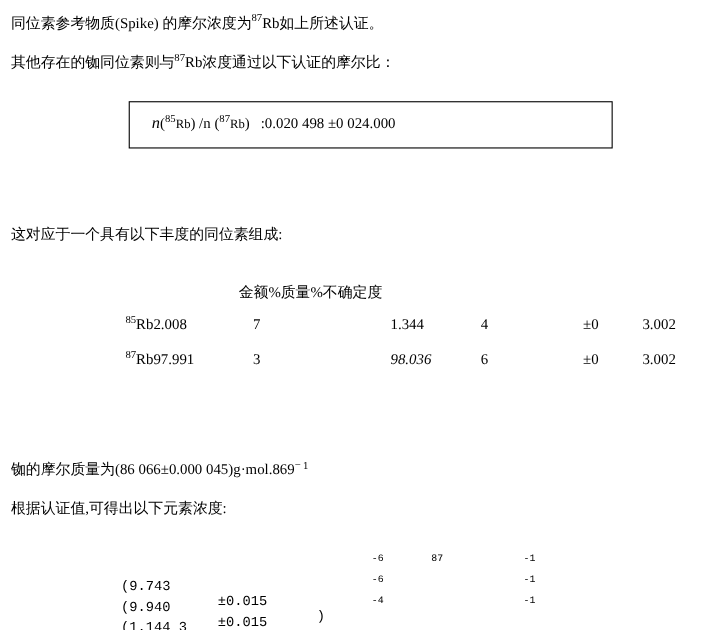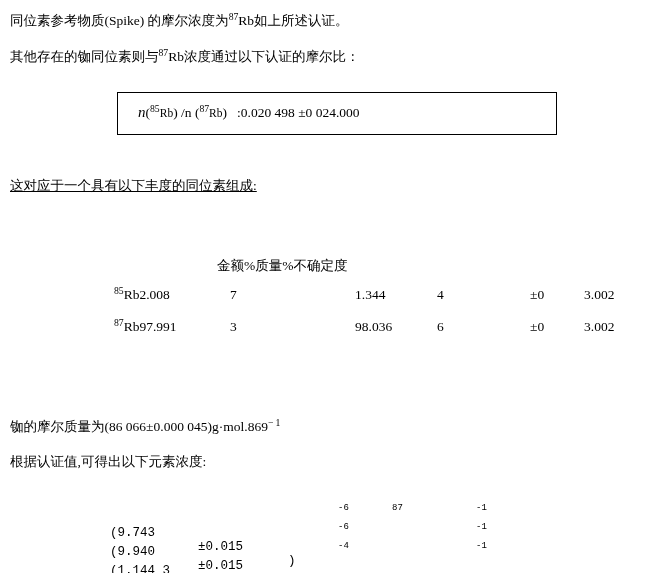--- a/index.html
+++ b/index.html
@@ -97,38 +97,38 @@
   <div class="para" style="left:10px; top:48px;">
     <span>其他存在的铷同位素则与</span><sup>87</sup><span>Rb浓度通过以下认证的摩尔比：</span>
   </div>
 
   <div class="boxed">
     <div class="boxed-inner">
       <span class="ital" style="font-size:15px;">n</span><span>(</span><sup>85</sup><span style="font-size:11.5px;">Rb</span><span>) /n (</span><sup>87</sup><span style="font-size:11.5px;">Rb</span><span>)</span><span style="margin-left:10px;">:0.020 498 ±0 024.000</span>
     </div>
   </div>
 
-  <div class="para" style="left:10px; top:177px;text-decoration:underline;">这对应于一个具有以下丰度的同位素组成:</div>
+  <div class="para" style="left:10px; top:204px;">这对应于一个具有以下丰度的同位素组成:</div>
 
   <div class="tbl">
     <div class="tbl-head">金额%质量%不确定度</div>
 
     <div class="row" style="left:0; top:44px;">
       <span class="cell" style="left:114px;"><sup>85</sup><span>Rb</span><span>2.008</span></span>
       <span class="cell" style="left:230px;">7</span>
       <span class="cell" style="left:355px;">1.344</span>
       <span class="cell" style="left:437px;">4</span>
       <span class="cell" style="left:530px;">±0</span>
       <span class="cell" style="left:584px;">3.002</span>
     </div>
 
     <div class="row" style="left:0; top:76px;">
       <span class="cell" style="left:114px;"><sup>87</sup><span>Rb</span><span>97.991</span></span>
       <span class="cell" style="left:230px;">3</span>
-      <span class="cell" style="left:355px;">98.036</span>
+      <span class="cell" style="left:355px;font-style:italic;">98.036</span>
       <span class="cell" style="left:437px;">6</span>
       <span class="cell" style="left:530px;">±0</span>
       <span class="cell" style="left:584px;">3.002</span>
     </div>
   </div>
 
   <div class="para" style="left:10px; top:418px;">
     <span>铷的摩尔质量为(86 066±0.000 045)g·mol.869</span><sup>−</sup><sup style="margin-left:2px;">1</sup>
   </div>
 

